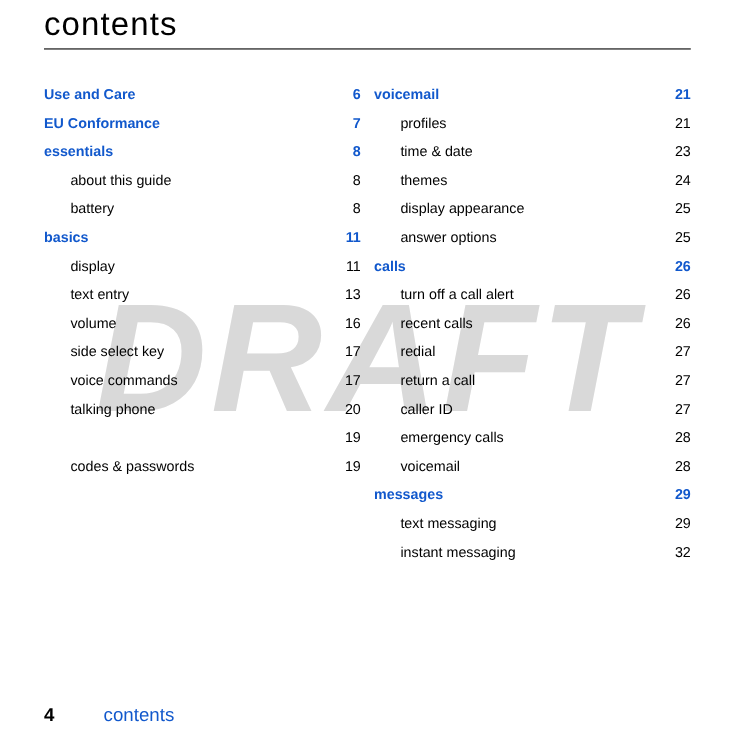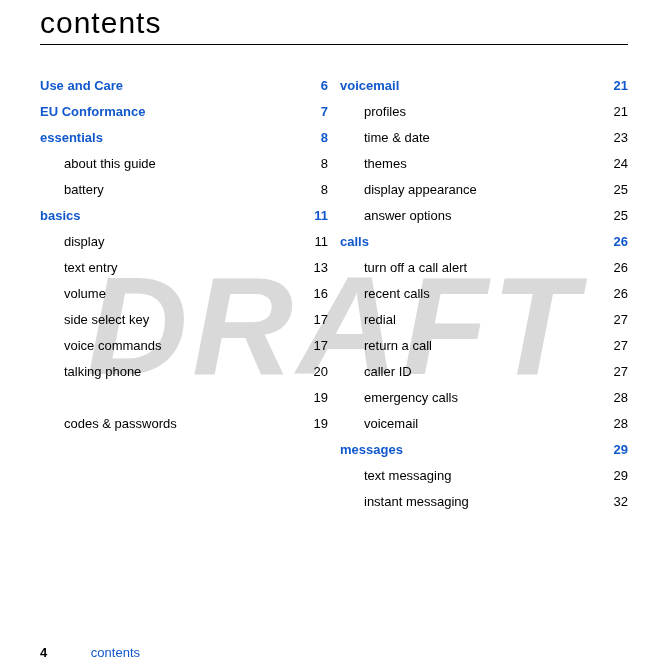--- a/index.html
+++ b/index.html
@@ -80,21 +80,21 @@
     width: 24px;
     text-align: right;
   }
   .section { color: #1158cc; font-weight: bold; }
   .section .page-num { color: #1158cc; }
   .sub { padding-left: 24px; color: #000; font-weight: normal; align-items: center; }
   .footer {
     position: absolute;
     bottom: 18px;
     left: 40px;
-    font-size: 13px;
+    font-size: 17px;
   }
   .footer .num { font-weight: bold; color:#000; margin-right: 40px;}
   .footer .word { color: #1158cc; }
 </style>
 </head>
 <body>
 <div class="page">
   <div class="watermark">DRAFT</div>
 
   <div class="content">

